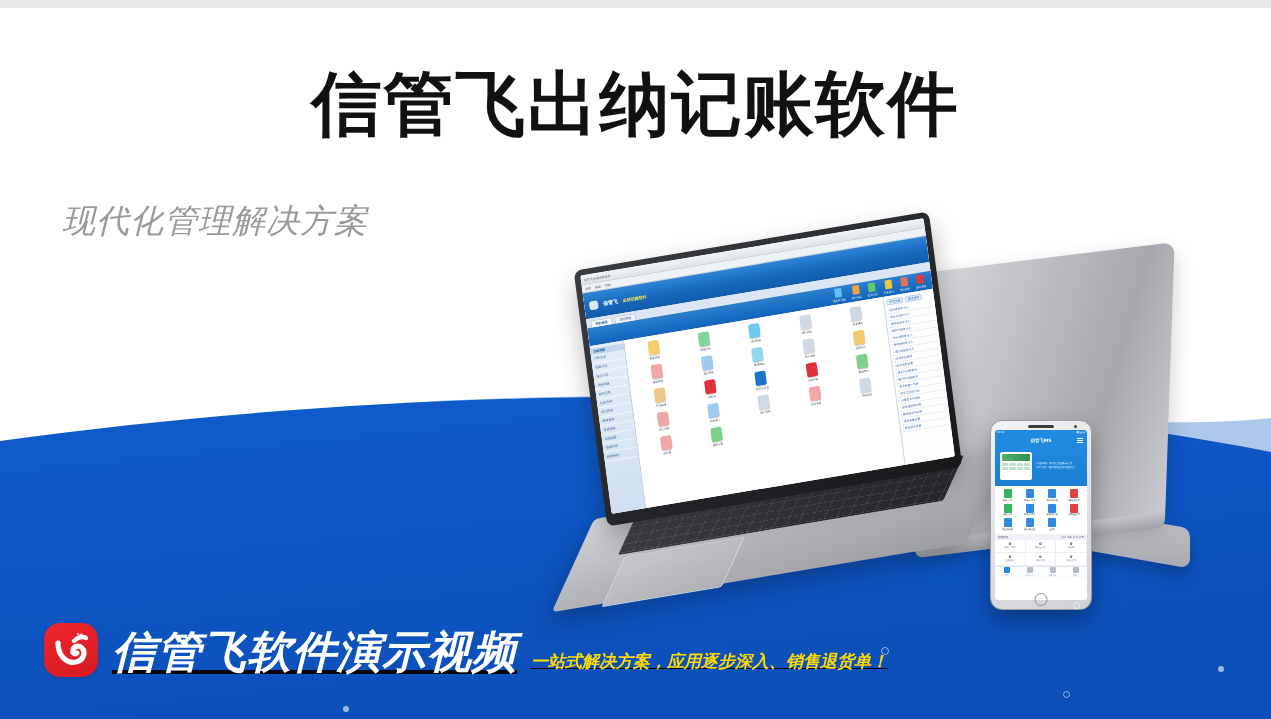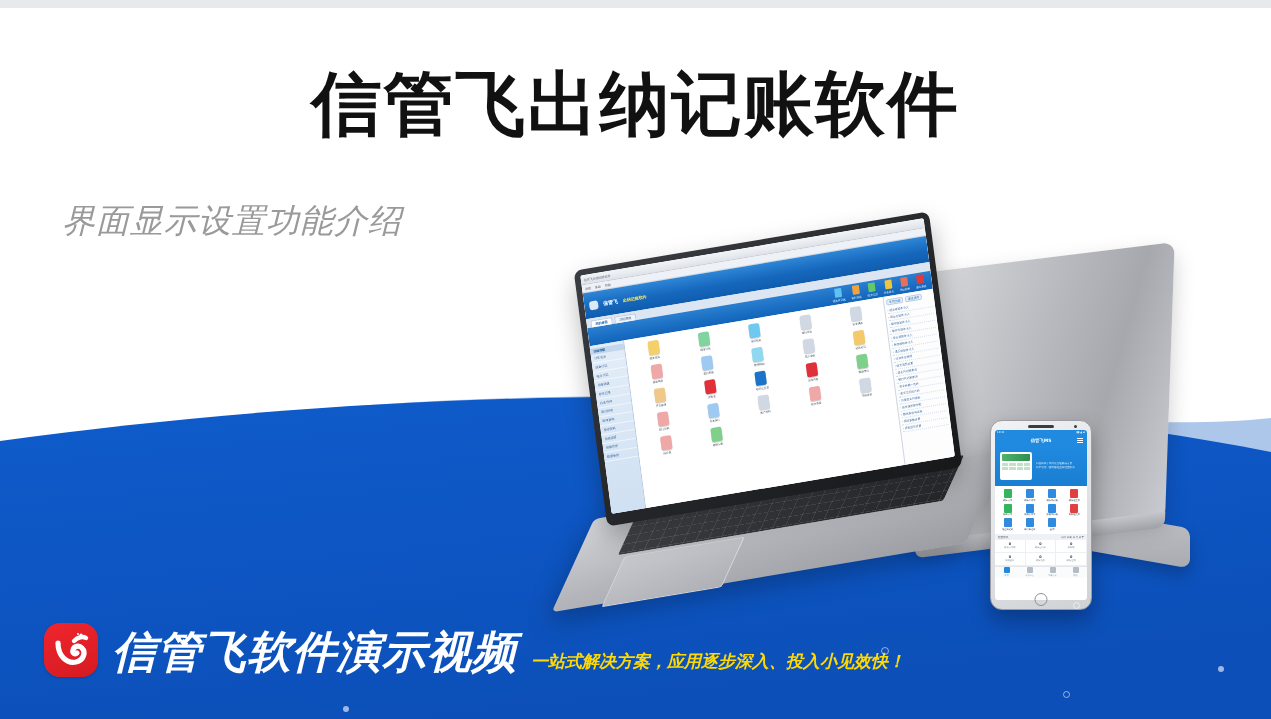--- a/index.html
+++ b/index.html
@@ -36,21 +36,21 @@
   }
   .sub-line{
     font-size:33px;line-height:49px;color:#9a9a9a;
     font-style:italic;font-weight:500;letter-spacing:1px;
     font-family:"DejaVu Sans","Liberation Sans",sans-serif;
     white-space:nowrap;
   }
   
   .brand-row{
     position:absolute;left:44px;bottom:42px;
-    display:flex;align-items:flex-end;gap:0px;
+    display:flex;align-items:flex-end;gap:0px;text-decoration:underline;
   }
   .logo-badge{
     width:54px;height:54px;border-radius:16px;
     background:linear-gradient(160deg,#f0252c 0%,#e01f26 60%,#d41a21 100%);
     position:relative;flex:0 0 auto;margin-right:14px;
     box-shadow:0 1px 3px rgba(0,0,0,.18);
   }
   .logo-badge svg{position:absolute;left:0;top:0;}
   .brand-name{
     font-size:44px;line-height:50px;font-weight:bold;color:#ffffff;
@@ -251,21 +251,21 @@
     <path d="M0,452 C240,404 560,386 820,402 C1010,414 1160,430 1271,418 L1271,470 C1160,482 1010,470 820,456 C560,438 240,452 0,494 Z" fill="#a9c4ea" opacity="0.95"></path>
 
     <path d="M0,486 C260,436 620,410 900,428 C1080,440 1190,460 1271,452 L1271,719 L0,719 Z" fill="url(#gSecond)"></path>
 
     <path d="M0,441 C210,412 430,397 636,397 C870,397 1090,416 1271,452 L1271,719 L0,719 Z" fill="url(#gMain)"></path>
   </svg>
 
   <div class="headline">信管飞出纳记账软件</div>
 
   <div class="subtitle-block">
-    <div class="sub-line">界面显示设置功能介绍</div>
+    <div class="sub-line">现代化管理解决方案</div>
   </div>
 
   <div class="devices">
 
     <div class="laptop-back-base"></div>
     <div class="laptop-back"></div>
 
     <div class="laptop-front-base"></div>
     <div class="keyboard"></div>
     <div class="trackpad"></div>
@@ -617,21 +617,21 @@
     <div class="logo-badge">
       <svg width="54" height="54" viewBox="0 0 54 54">
         <path d="M14 20 C14 33 23 41 32 39 C40 37 42 29 38 25 C35 22 30 23 29 27 C28 30 31 32 33 30" fill="none" stroke="#ffffff" stroke-width="5.2" stroke-linecap="round"></path>
         <path d="M30 18 C34 14 39 13 42 15" fill="none" stroke="#ffffff" stroke-width="4.4" stroke-linecap="round"></path>
         <circle cx="37" cy="12" r="1.5" fill="#ffffff"></circle>
         <circle cx="41" cy="15" r="1.2" fill="#ffffff"></circle>
         <circle cx="34" cy="11" r="1" fill="#ffffff"></circle>
       </svg>
     </div>
     <div class="brand-name">信管飞软件演示视频</div>
-    <div class="brand-tag">一站式解决方案，应用逐步深入、投入小见效快！</div>
+    <div class="brand-tag">一站式解决方案，应用逐步深入、销售退货单！</div>
   </div>
 
   <div id="dots">
       <span class="dot filled" style="left: 343px; top: 706px; width: 4px; height: 4px;"></span>
       <span class="dot" style="left: 881px; top: 647px; width: 6px; height: 6px;"></span>
       <span class="dot" style="left: 1073px; top: 602px; width: 5px; height: 5px;"></span>
       <span class="dot" style="left: 1063px; top: 691px; width: 5px; height: 5px;"></span>
       <span class="dot filled" style="left: 1218px; top: 666px; width: 4px; height: 4px;"></span>
     </div>
 

